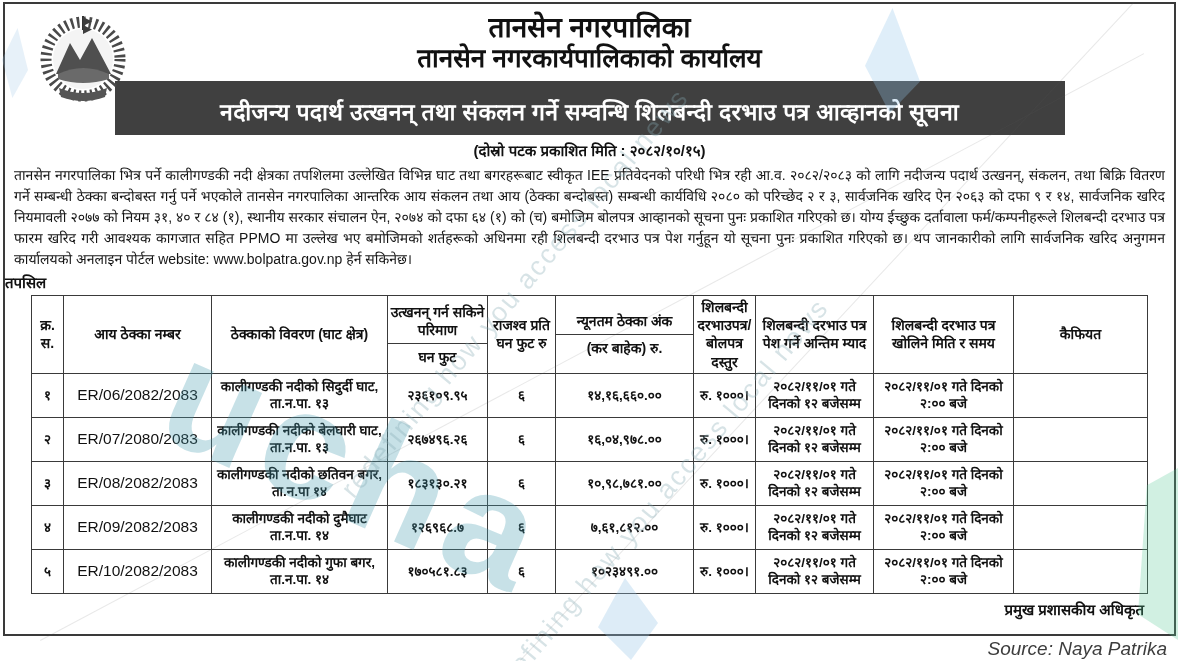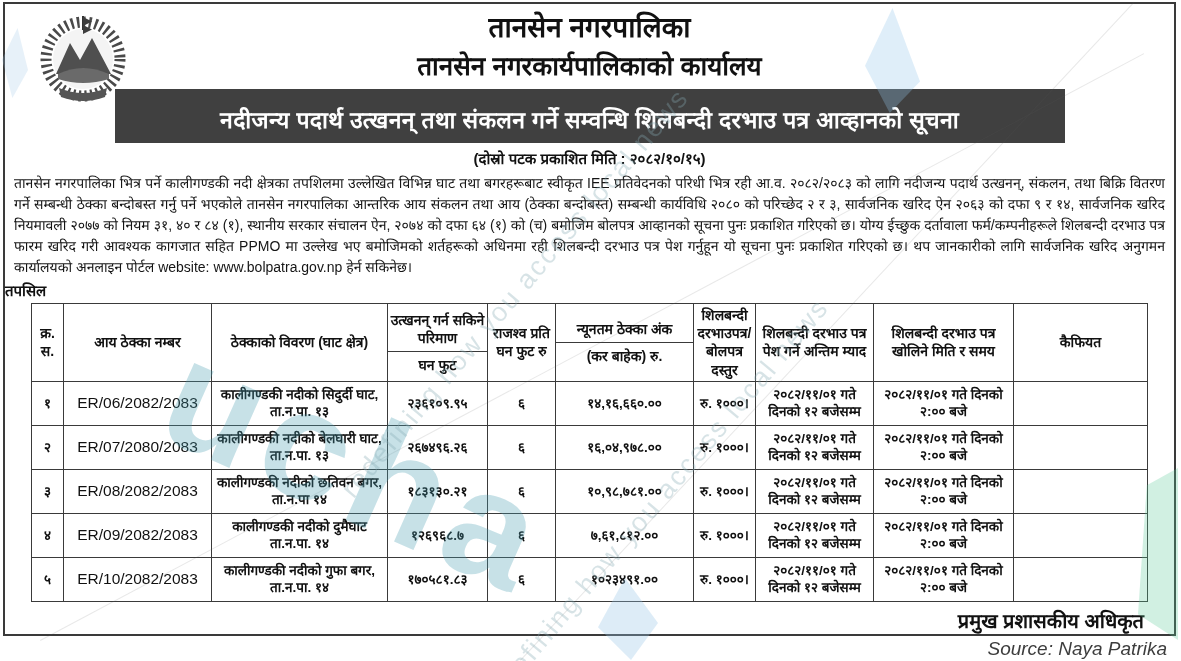--- a/index.html
+++ b/index.html
@@ -4,21 +4,21 @@
 <style>
   html,body{margin:0;padding:0;background:#ffffff;}
   .page{position:relative;width:1181px;height:661px;overflow:hidden;background:#ffffff;
         font-family:"Liberation Sans","DejaVu Sans",sans-serif;color:#111;}
   .frame{position:absolute;left:3px;top:2px;width:1173px;height:634px;border:2.5px solid #3a3a3a;
          box-sizing:border-box;background:#ffffff;}
   
   .emblem{position:absolute;left:22px;top:6px;width:112px;height:100px;}
   .head{text-align:center;padding-top:8px;}
   .muni{font-size:28px;font-weight:bold;line-height:1.15;}
-  .office{font-size:26px;font-weight:bold;margin-top:8px;line-height:1.15;}
+  .office{font-size:26px;font-weight:bold;margin-top:0;line-height:1.15;}
   .addr{font-size:15px;font-weight:bold;margin-top:6px;}
   
   .banner{margin:7px auto 0;width:950px;background:#404040;color:#ffffff;font-size:23px;
           font-weight:bold;text-align:center;padding:14px 0 8px;letter-spacing:.3px;}
   .pubdate{text-align:center;font-weight:bold;font-size:15px;margin-top:5px;}
   
   .body-par{padding:5px 9px 0;font-size:14px;font-weight:400;line-height:1.5;
             text-align:justify;color:#151515;}
   .tapasil{text-align:left;font-weight:bold;font-size:15px;margin:2px 0 3px;}
   
@@ -30,21 +30,21 @@
   thead tr{height:74px;}
   tbody tr{height:44px;}
   td{font-size:13.5px;font-weight:600;line-height:1.3;}
   td.er{font-size:15.5px;font-weight:400;font-family:"Liberation Sans","DejaVu Sans",sans-serif;text-align:center;}
   th.split{padding:0;}
   .split-top{border-bottom:1.5px solid #3a3a3a;padding:4px 2px;}
   .split-bottom{padding:4px 2px;}
   .c0{width:32px}.c1{width:148px}.c2{width:176px}.c3{width:100px}.c4{width:68px}
   .c5{width:138px}.c6{width:62px}.c7{width:118px}.c8{width:140px}.c9{width:134px}
   
-  .sig{margin:5px 30px 0 0;text-align:right;font-weight:bold;font-size:20px;}
+  .sig{margin:5px 30px 0 0;text-align:right;font-weight:bold;font-size:15px;}
   .source{position:absolute;right:14px;bottom:1px;font-size:19px;font-style:italic;color:#3d3d3d;}
   
   .wm{position:absolute;pointer-events:none;z-index:30;}
   .wm-brand{left:205px;top:300px;font-size:155px;font-weight:bold;letter-spacing:10px;
             color:rgba(70,155,175,0.30);transform:rotate(24deg);transform-origin:left top;
             white-space:nowrap;}
   .wm-tag{font-size:27px;letter-spacing:2px;color:rgba(135,170,180,0.33);white-space:nowrap;
           transform-origin:left top;}
   .wm-tag1{left:330px;top:480px;transform:rotate(-50deg);}
   .wm-tag2{left:470px;top:690px;transform:rotate(-50deg);}

